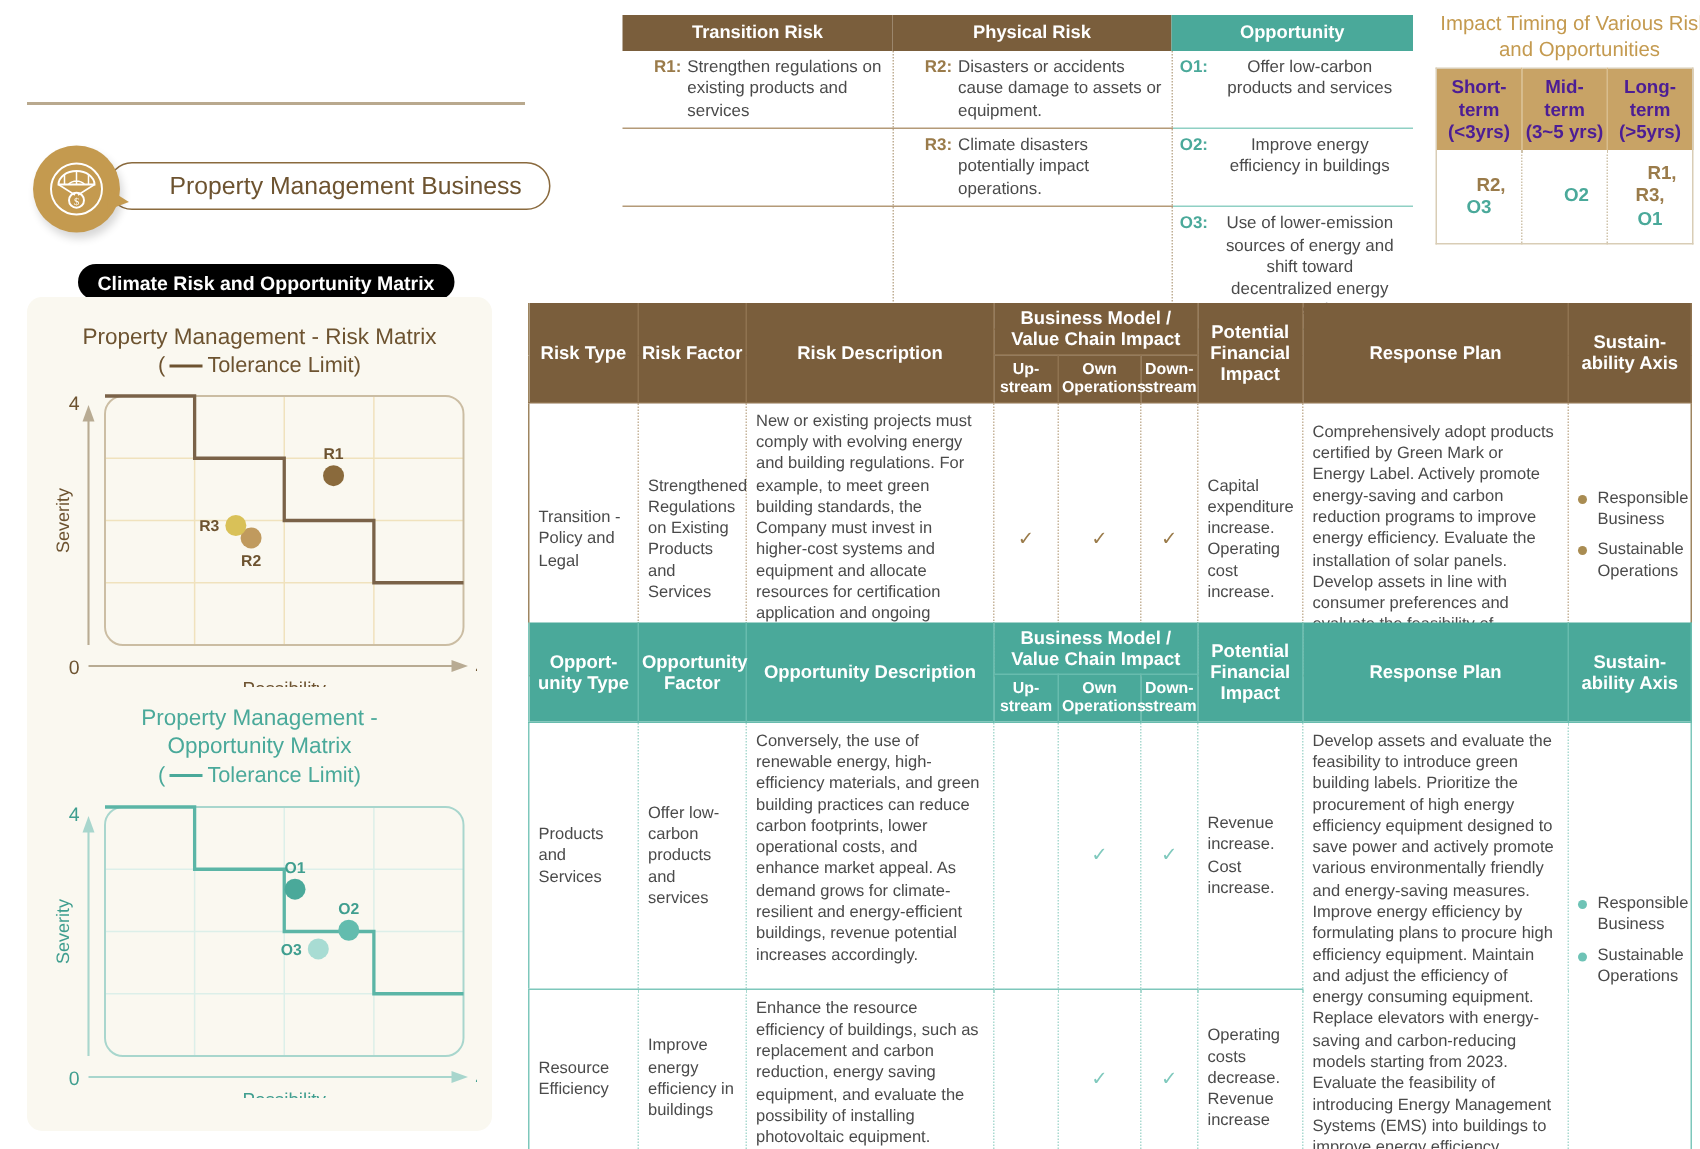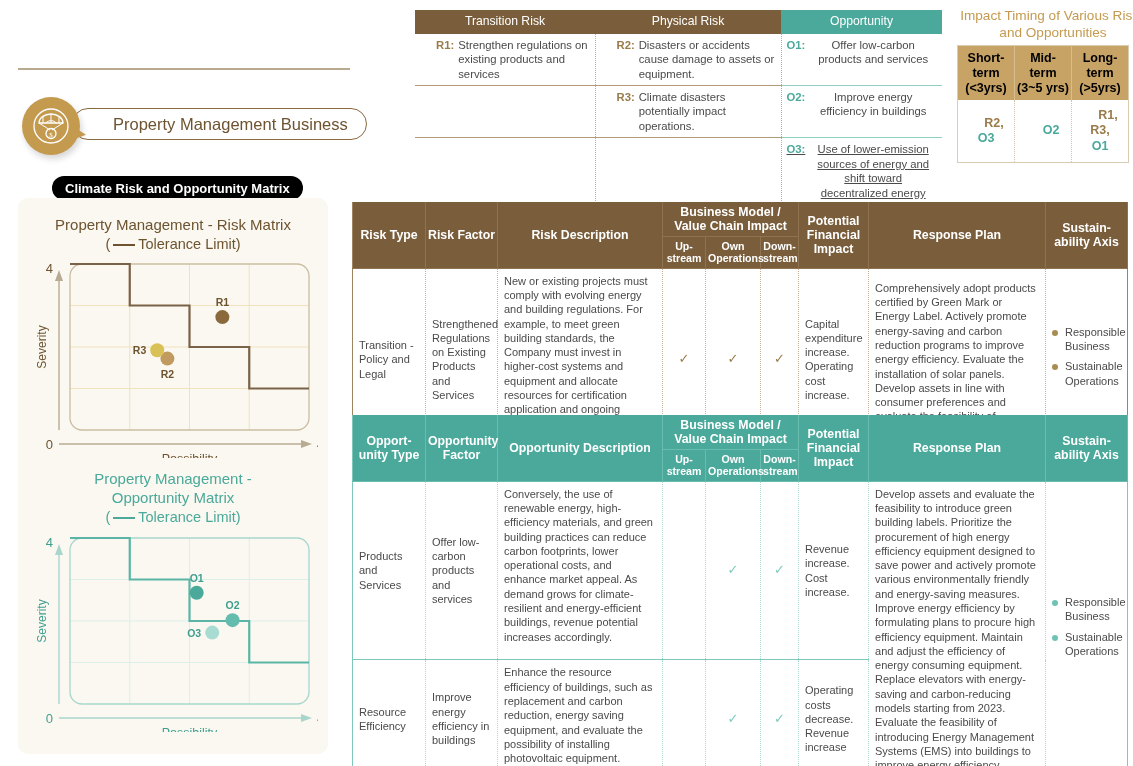--- a/index.html
+++ b/index.html
@@ -78,49 +78,49 @@
   
   #right-col { position:absolute; left:352px; top:0; width:781px; height:766px; }
 
   
   #rotable {
     position:absolute; left:63px; top:10px; width:527px;
     border-collapse:collapse; table-layout:fixed;
     font-size:11.3px; line-height:1.28;
   }
   #rotable th {
-    color:#fff; font-size:12.2px; font-weight:normal; padding:4px 2px; text-align:center;
+    color:#fff; font-size:12.2px; font-weight:bold; padding:4px 2px; text-align:center;
   }
   #rotable th.brown { background:#7a5e3c; }
   #rotable th.teal  { background:#4aa99a; }
   #rotable td {
     vertical-align:top; padding:4px 5px; color:#4a4a4a;
     border-bottom:1px solid #b49a78; border-right:1px dotted #bfae94;
   }
   #rotable td.opp { border-bottom:1px solid #8fd0c4; border-right:none; }
   #rotable td.empty { border-right:1px dotted #bfae94; }
   #rotable td:last-child { border-right:none;text-align:center; }
   .code-r { color:#9a7b4a; font-weight:bold;margin-left:16px; }
   .code-o { color:#4aa99a; font-weight:bold; }
   .ro-line { display:flex; gap:4px; }
   .ro-line .txt { flex:1; }
   #rotable .lastrow td { border-bottom:1px solid #b49a78; }
-  #rotable .lastrow td.opp { border-bottom:1px solid #8fd0c4;text-decoration:underline; }
+  #rotable .lastrow td.opp { border-bottom:1px solid #8fd0c4; }
 
   
   #impact-wrap { position:absolute; left:605px; top:8px; width:192px; }
   #impact-title {
     text-align:center; font-size:13.6px; color:#c49a4f; line-height:1.22; font-weight:normal;
   }
   #impact-table {
     margin-top:4px; width:172px; border-collapse:collapse; table-layout:fixed;
     border:1px solid #d9cdb6;
   }
   #impact-table th {
-    background:#c8a366; color:#000000; font-size:12.5px; font-weight:bold;
+    background:#c8a366; color:#4c1d95; font-size:12.5px; font-weight:bold;
     padding:5px 2px; text-align:center; line-height:1.18;
     border-right:1px solid #d8bd8e;
   }
   #impact-table th:last-child{ border-right:none; }
   #impact-table td {
     height:62px; text-align:center; vertical-align:middle; font-size:12.5px;
     border-right:1px dotted #cfc3ab; line-height:1.25; color:#7a6a50;
   }
   #impact-table td:last-child{ border-right:none; }
 

